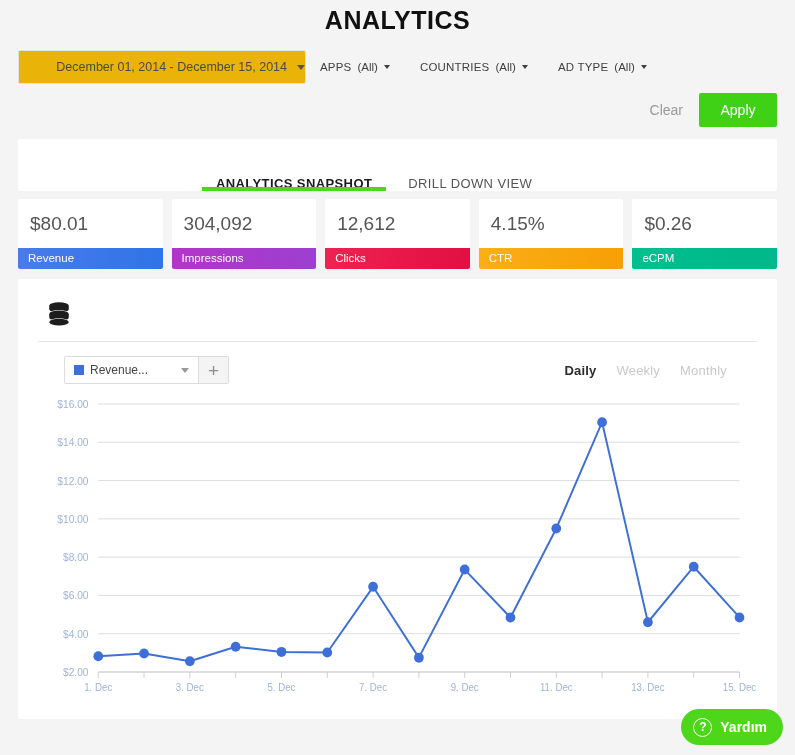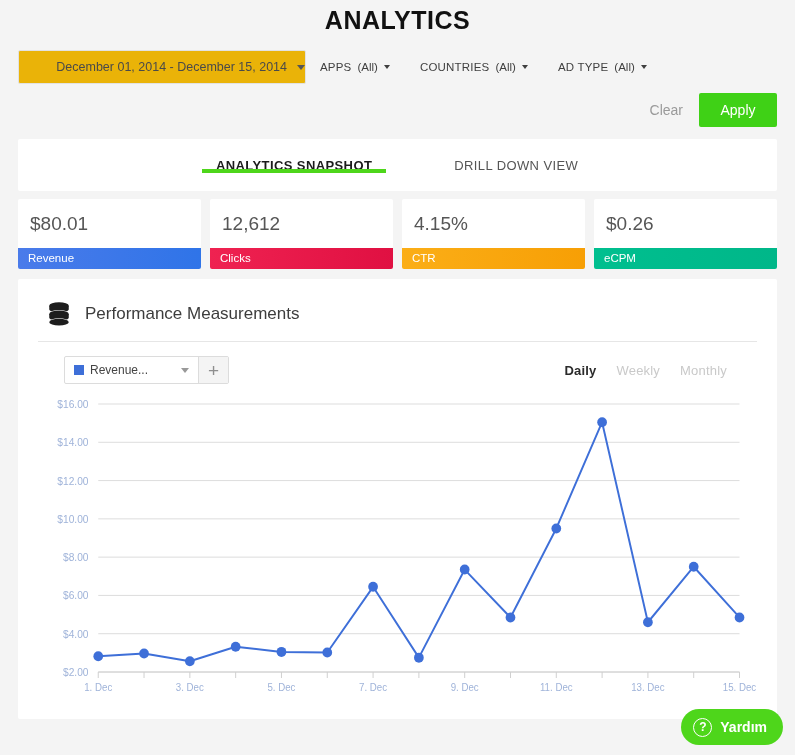--- a/index.html
+++ b/index.html
@@ -85,23 +85,22 @@
     font-family: inherit;
   }
 
   
   .tabs-panel {
     background: #fff;
     margin: 8px 18px 0 18px;
     border-radius: 2px;
     height: 52px;
     display: flex;
-    align-items: center;
+    align-items: flex-end;
     padding-left: 180px;
-    gap: 46px;
   }
   .tab {
     display: flex;
     align-items: center;
     position: relative;
     padding: 0 18px;
     font-size: 13px;
     letter-spacing: 0.4px;
     color: #555;
     cursor: pointer;
@@ -273,20 +272,24 @@
   </div>
   <div class="tab">
     <span>DRILL DOWN VIEW</span>
   </div>
 </div>
 
 <div class="kpis">
   <div class="kpi">
     <div class="kpi-value">$80.01</div>
     <div class="kpi-label" style="background:linear-gradient(90deg,#4a7bea,#2f74e8);">Revenue</div>
+  </div>
+  <div class="kpi">
+    <div class="kpi-value">304,092</div>
+    <div class="kpi-label" style="background:linear-gradient(90deg,#b335c9,#9c3fd0);">Impressions</div>
   </div>
   <div class="kpi">
     <div class="kpi-value">12,612</div>
     <div class="kpi-label" style="background:linear-gradient(90deg,#ef2251,#e01042);">Clicks</div>
   </div>
   <div class="kpi">
     <div class="kpi-value">4.15%</div>
     <div class="kpi-label" style="background:linear-gradient(90deg,#fbae17,#f79f05);">CTR</div>
   </div>
   <div class="kpi">
@@ -299,21 +302,20 @@
   <div class="panel-head">
     <svg class="db-icon" viewBox="0 0 24 24">
       <ellipse cx="12" cy="4.3" rx="9" ry="3.2" fill="#1d1d1d"></ellipse>
       <path d="M3 4.3v3.4c0 1.77 4.03 3.2 9 3.2s9-1.43 9-3.2V4.3" fill="#1d1d1d"></path>
       <ellipse cx="12" cy="11.6" rx="9" ry="3.2" fill="#fff"></ellipse>
       <ellipse cx="12" cy="11.9" rx="9" ry="3.2" fill="#1d1d1d"></ellipse>
       <path d="M3 11.9v3.4c0 1.77 4.03 3.2 9 3.2s9-1.43 9-3.2v-3.4" fill="#1d1d1d"></path>
       <ellipse cx="12" cy="19.2" rx="9" ry="3.2" fill="#fff"></ellipse>
       <ellipse cx="12" cy="19.5" rx="9" ry="3.2" fill="#1d1d1d"></ellipse>
     </svg>
-    <div class="panel-title">Performance Measurements</div>
   </div>
 
   <div class="chart-toolbar">
     <div class="series-select">
       <div class="sel-body">
         <span class="swatch"></span>
         <span class="sel-text">Revenue...</span>
       </div>
       <div class="sel-caret">
         <span class="caret"></span>

